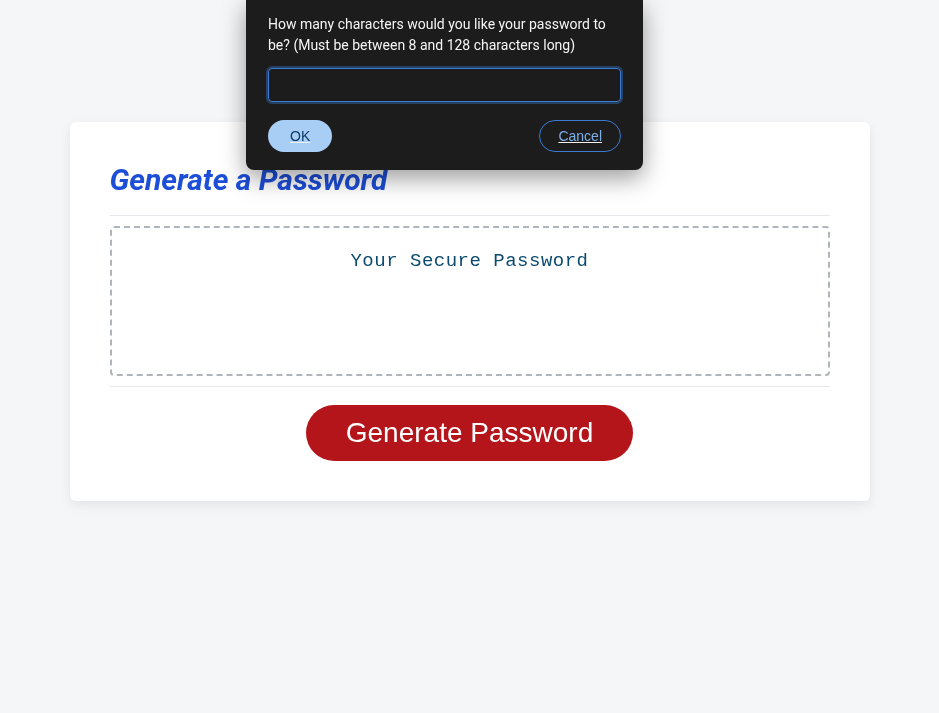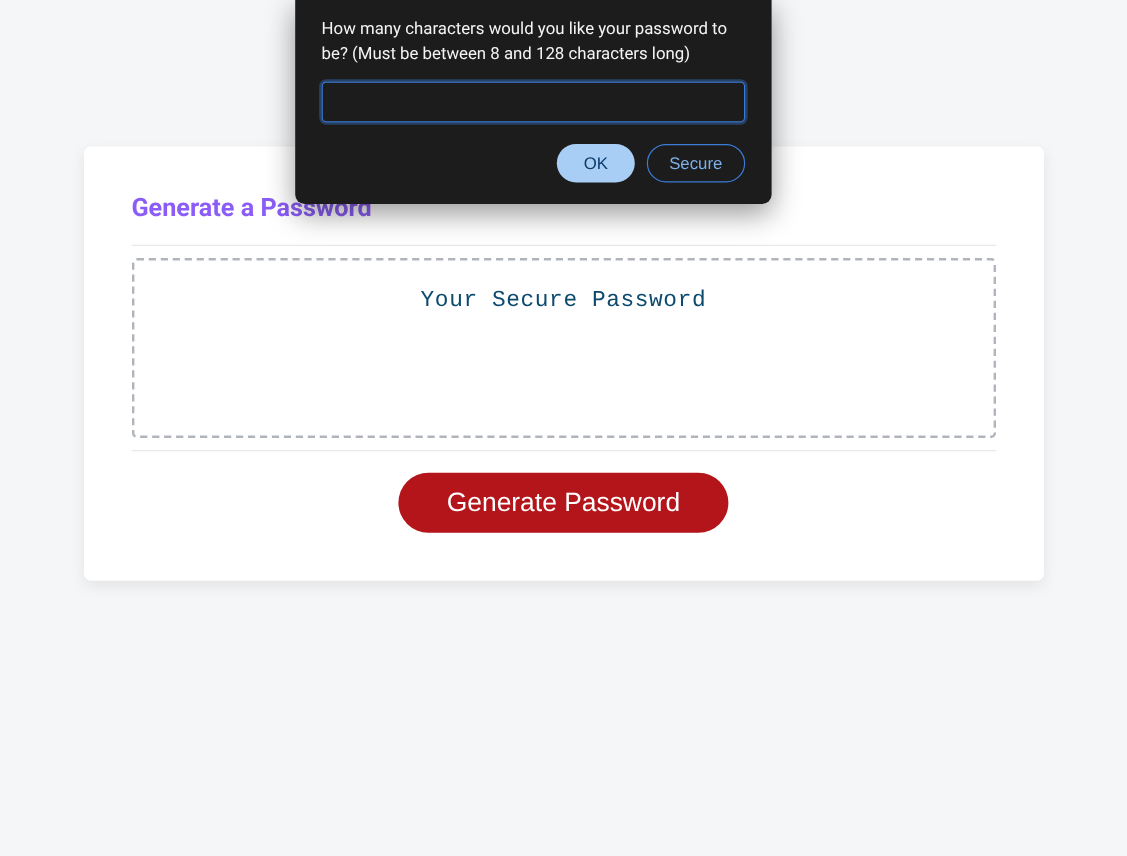--- a/index.html
+++ b/index.html
@@ -17,24 +17,25 @@
     }
     .card {
       background: #fff;
       width: 800px;
       margin: 122px auto 0;
       border-radius: 6px;
       box-shadow: 0 4px 12px rgba(0,0,0,0.08);
       padding: 40px;
     }
     .card-title {
-      font-size: 21px;
+      font-size: 30px;
       font-weight: 700;
-      color: #8b5cf6;
+      color: #1d4ed8;
       margin-bottom: 18px;
+      font-style: italic;
     }
     .divider {
       border: none;
       border-top: 1px solid #e5e7eb;
       margin: 0 0 10px 0;
     }
     .password-box {
       border: 2px dashed #b0b4bb;
       border-radius: 4px;
       min-height: 150px;
@@ -53,21 +54,21 @@
       margin: 0 0 18px 0;
     }
     .btn-row {
       display: flex;
       justify-content: center;
     }
     .generate-btn {
       background: #b3151a;
       color: #fff;
       border: none;
-      font-size: 22px;
+      font-size: 28px;
       padding: 12px 40px;
       border-radius: 40px;
       cursor: pointer;
       font-weight: 400;
     }
     
     .prompt {
       position: absolute;
       top: 0;
       left: 246px;
@@ -91,23 +92,24 @@
       outline: 2px solid rgba(58,123,213,0.4);
       outline-offset: 0;
       color: #fff;
       font-size: 14px;
       padding: 8px 10px;
       border-radius: 4px;
       caret-color: #fff;
     }
     .prompt-buttons {
       display: flex;
-      justify-content: flex-end;
+      justify-content: space-between;
       gap: 10px;
       margin-top: 18px;
+      text-decoration: underline;
     }
     .prompt-ok {
       background: #a9cef5;
       color: #0d3a6b;
       border: none;
       font-size: 14px;
       padding: 7px 22px;
       border-radius: 20px;
       cursor: pointer;
       font-weight: 500;
@@ -135,15 +137,15 @@
   <div class="btn-row">
     <button class="generate-btn">Generate Password</button>
   </div>
 </div>
 
 <div class="prompt">
   <div class="prompt-text">How many characters would you like your password to be?  (Must be between 8 and 128 characters long)</div>
   <input type="text" class="prompt-input" autofocus="" value="" style="">
   <div class="prompt-buttons">
     <button class="prompt-ok">OK</button>
-    <button class="prompt-cancel">Secure</button>
+    <button class="prompt-cancel">Cancel</button>
   </div>
 </div>
 
 </body></html>

